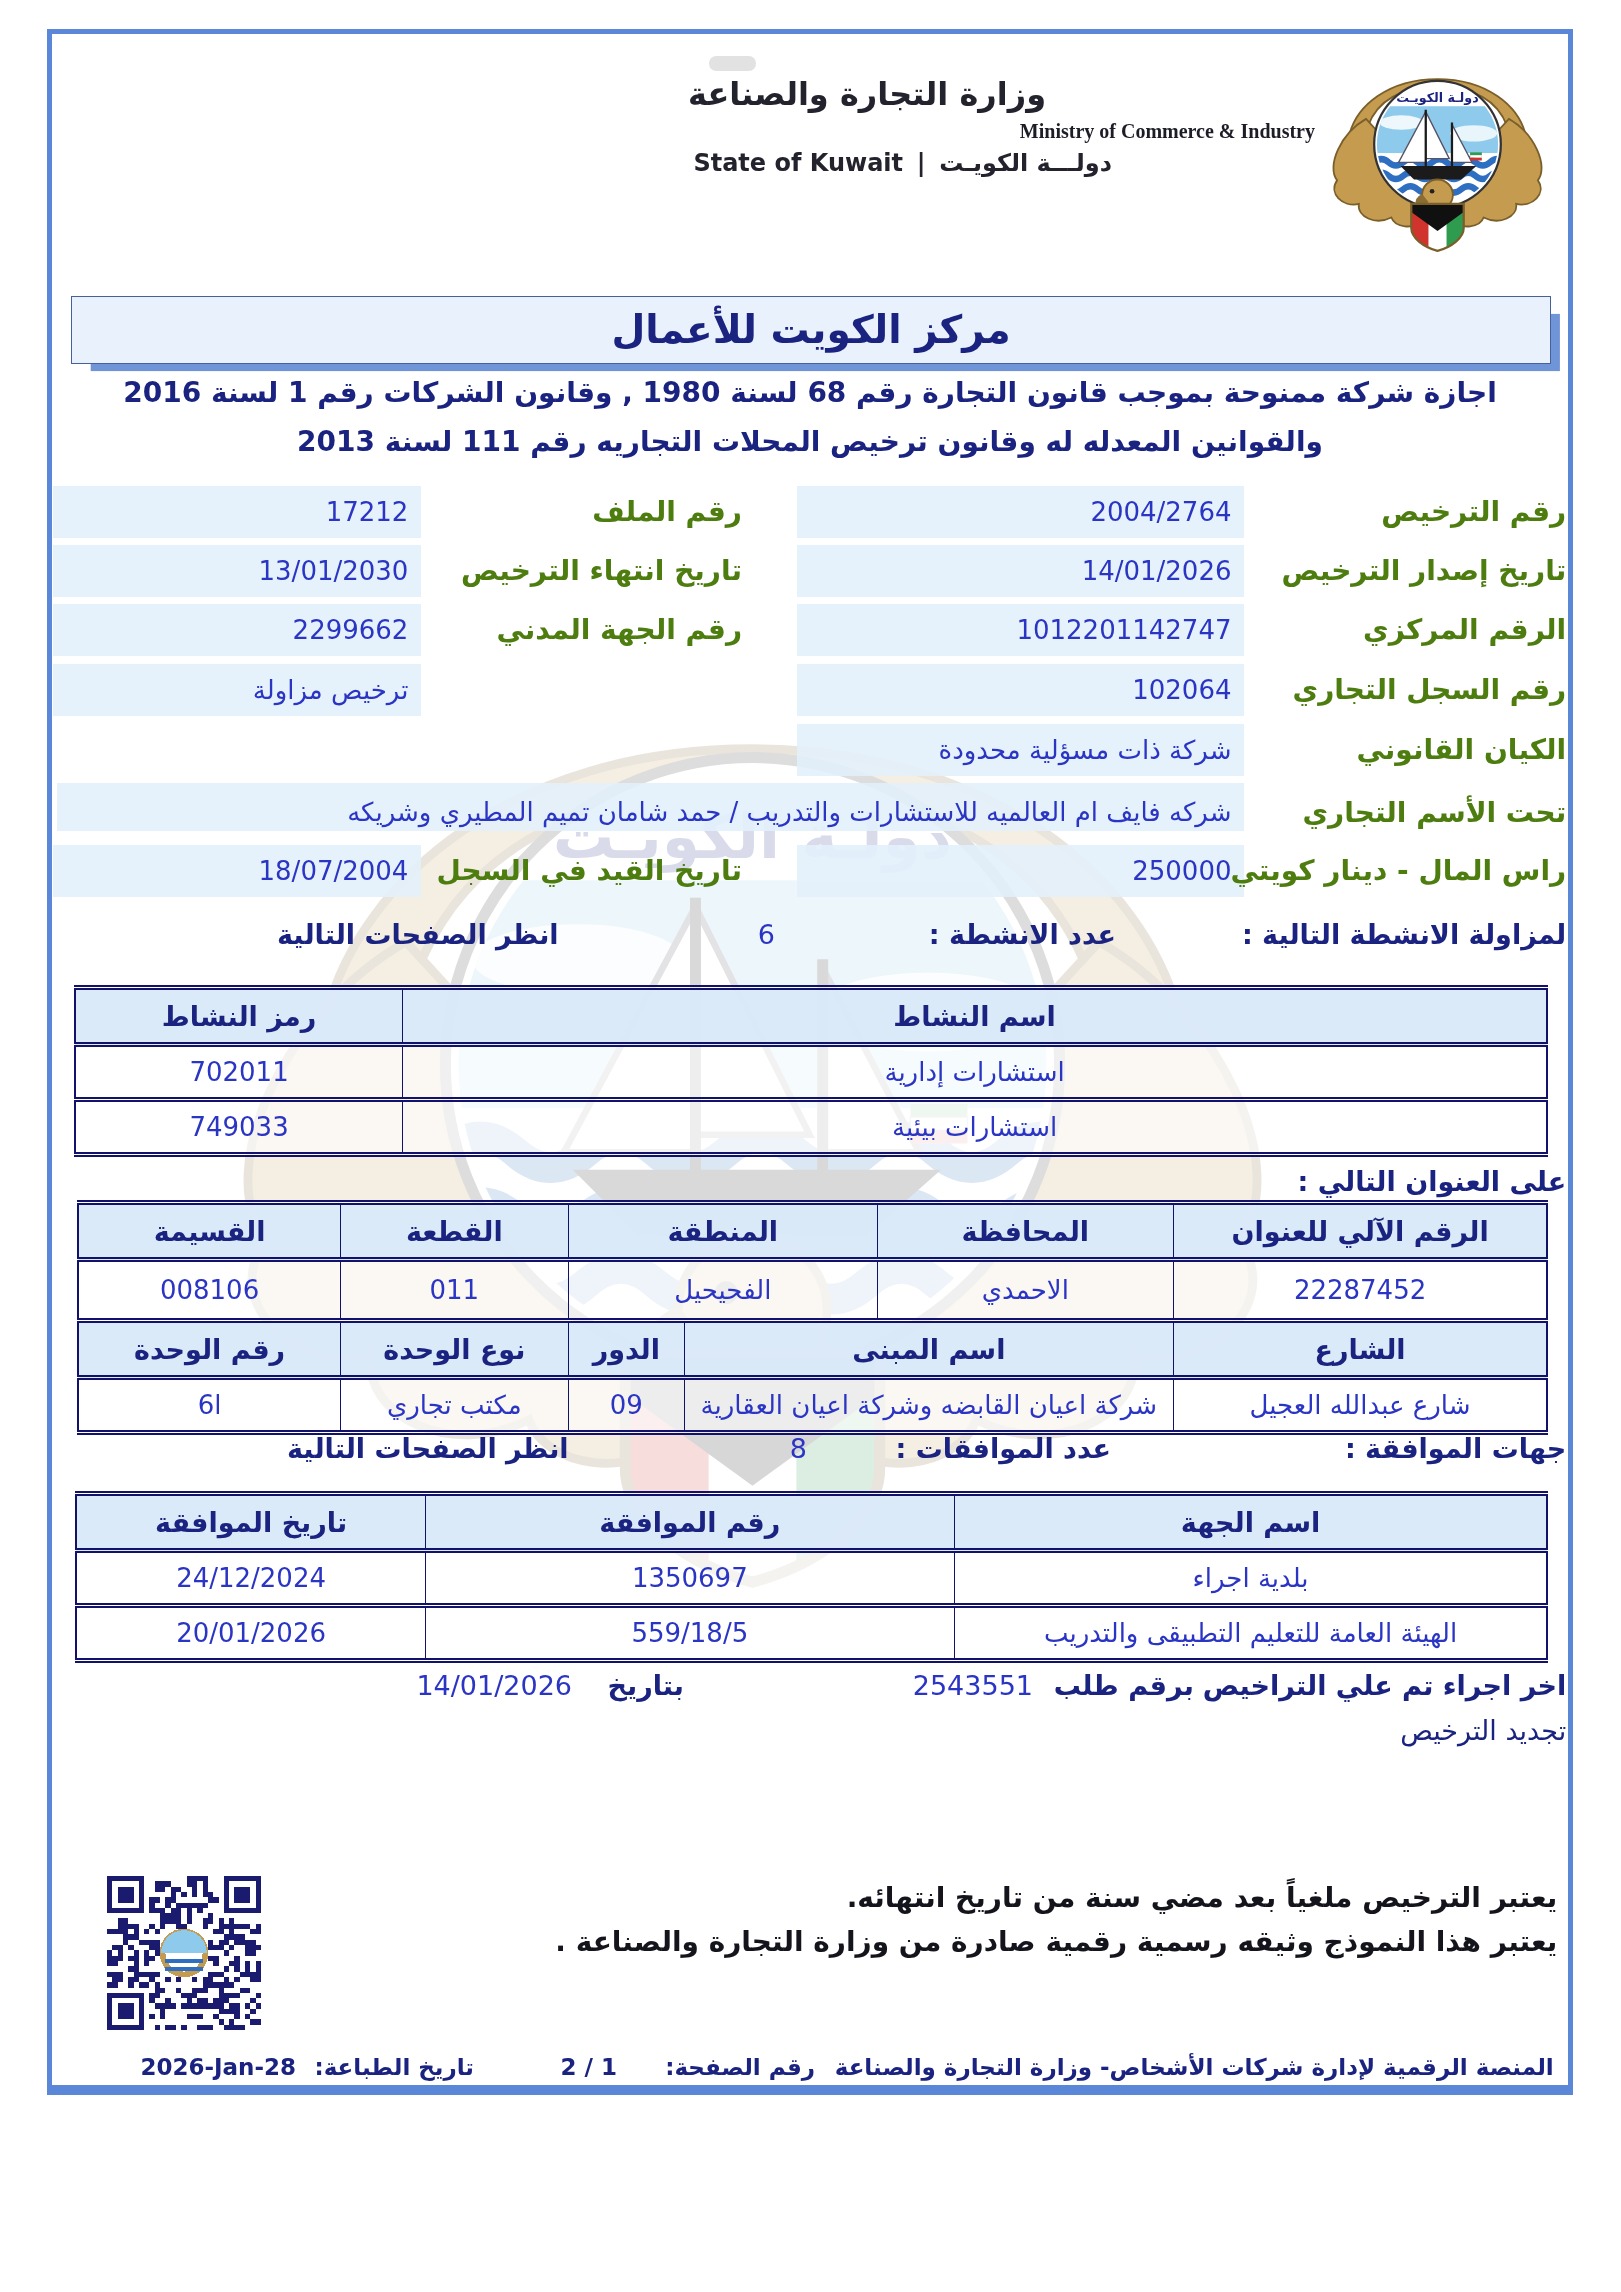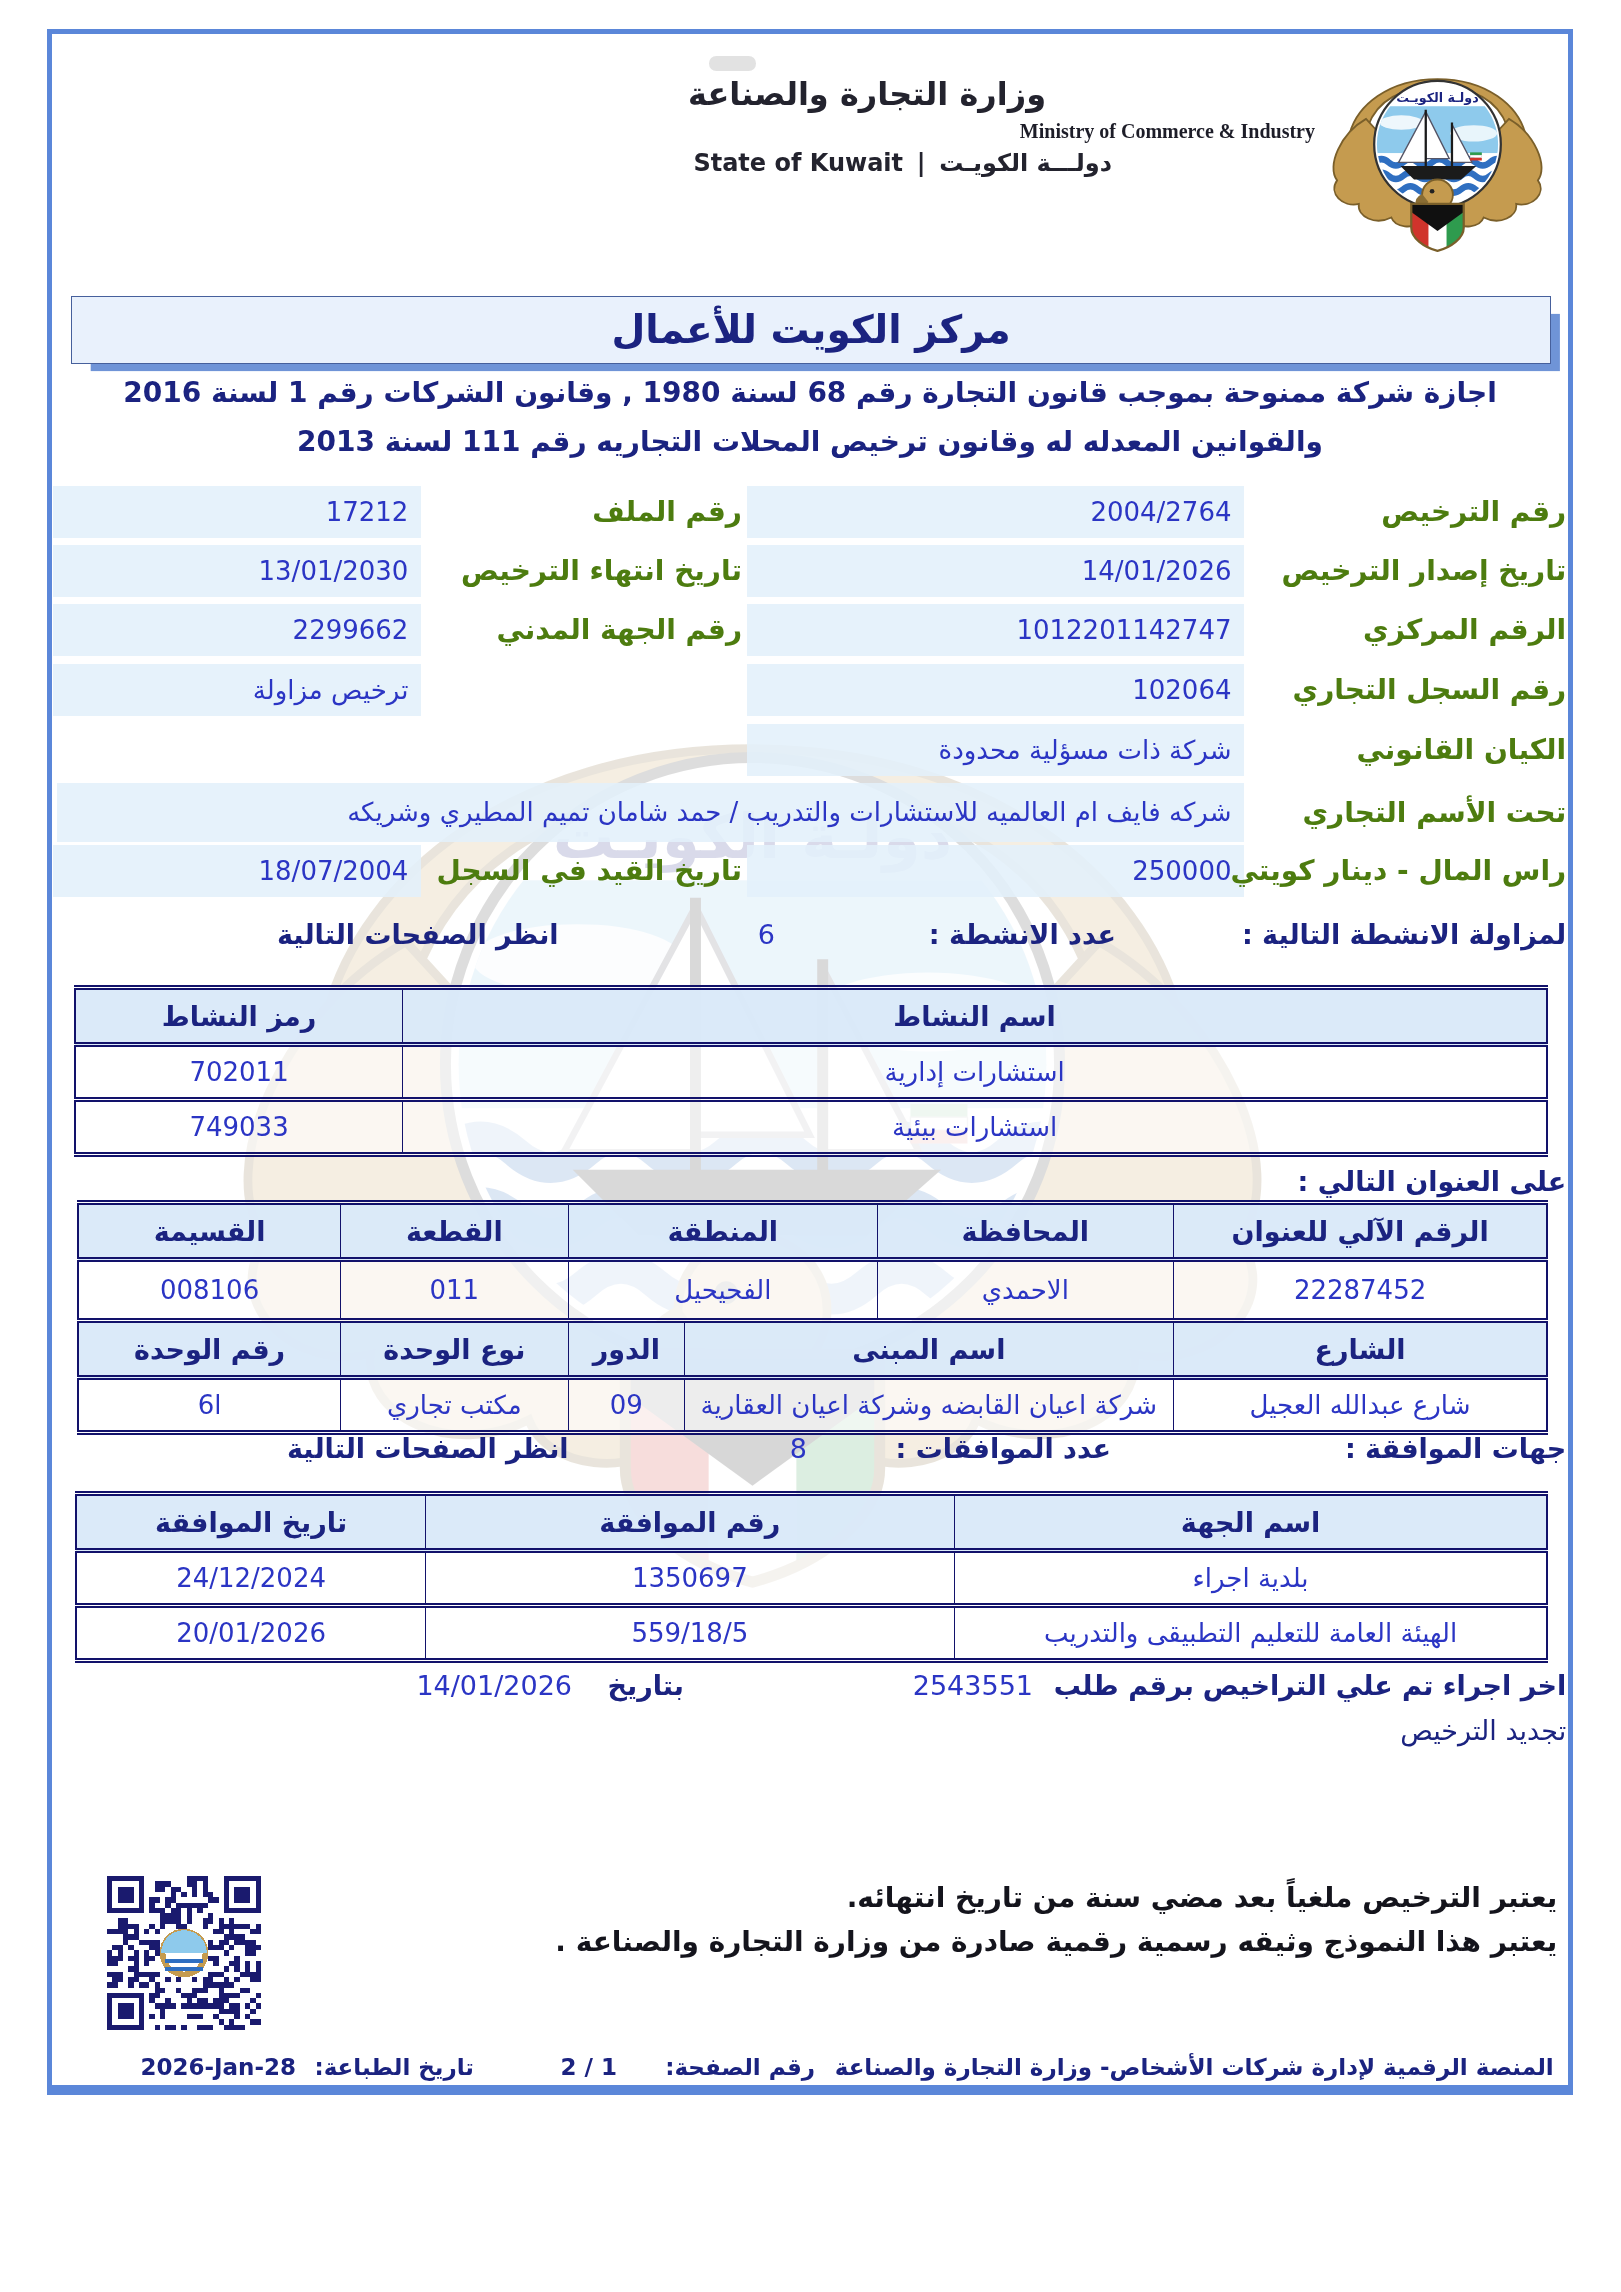--- a/index.html
+++ b/index.html
@@ -27,21 +27,21 @@
           box-shadow:14.3px 12.5px 0 -5.4px #6f94d7;
           text-align:center;font-size:39px;font-weight:bold;color:#1b2380;line-height:66px;}
   .intro{position:absolute;left:0;right:0;text-align:center;
          font-size:28px;font-weight:bold;color:#1b2380;}
   
   .frow{position:absolute;left:0;right:0;height:52px;}
   .vbox{position:absolute;height:52px;box-sizing:border-box;background:rgba(226,240,251,.88);
         color:#2b35c4;font-size:26px;line-height:52px;padding:0 12.5px;text-align:right;
         white-space:nowrap;overflow:hidden;}
   .vbox.left{left:0.9px;width:368px;}
-  .vbox.mid{right:324px;width:497px;}
+  .vbox.mid{right:324px;width:447px;}
   .vbox.wide{left:5.4px;right:324px;}
   .flabel{position:absolute;color:#4d7c0f;font-weight:bold;font-size:28px;line-height:52px;
           text-align:right;white-space:nowrap;}
   .flabel.right{right:1.8px;width:319px;}
   .flabel.mid{right:826px;width:313px;}
   
   .secline{position:absolute;left:0;right:0;height:39px;font-size:27px;font-weight:bold;
            color:#1b2380;line-height:39px;}
   .secline .pos{position:absolute;white-space:nowrap;}
   .secline .num{color:#2b35c4;font-weight:normal;}
@@ -164,21 +164,21 @@
       <div class="frow" style="top:630px">
         <div class="vbox left">ترخيص مزاولة</div>
         <div class="vbox mid">102064</div>
         <div class="flabel right">رقم السجل التجاري</div>
       </div>
       <div class="frow" style="top:690px">
         <div class="vbox mid">شركة ذات مسؤلية محدودة</div>
         <div class="flabel right">الكيان القانوني</div>
       </div>
       <div class="frow" style="top:749px;height:59px">
-        <div class="vbox wide" style="height:59px;line-height:59px">شركه فايف ام العالميه للاستشارات والتدريب  /  حمد شامان تميم المطيري وشريكه</div>
+        <div class="vbox wide" style="height:48px;line-height:59px">شركه فايف ام العالميه للاستشارات والتدريب  /  حمد شامان تميم المطيري وشريكه</div>
         <div class="flabel right" style="line-height:59px">تحت الأسم التجاري</div>
       </div>
       <div class="frow" style="top:811px">
         <div class="vbox left">18/07/2004</div>
         <div class="flabel mid">تاريخ القيد في السجل</div>
         <div class="vbox mid">250000</div>
         <div class="flabel right" style="width:358px">راس المال - دينار كويتي</div>
       </div>
 
       <div class="secline" style="top:881px">

